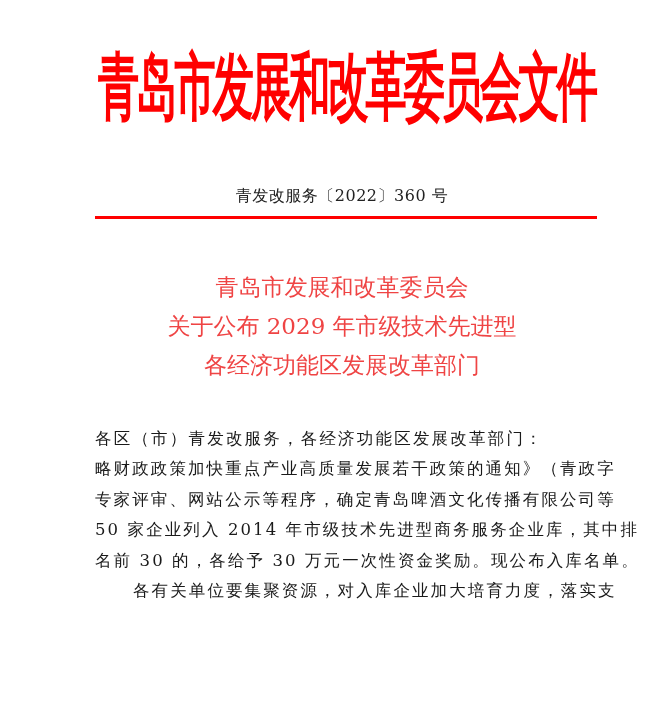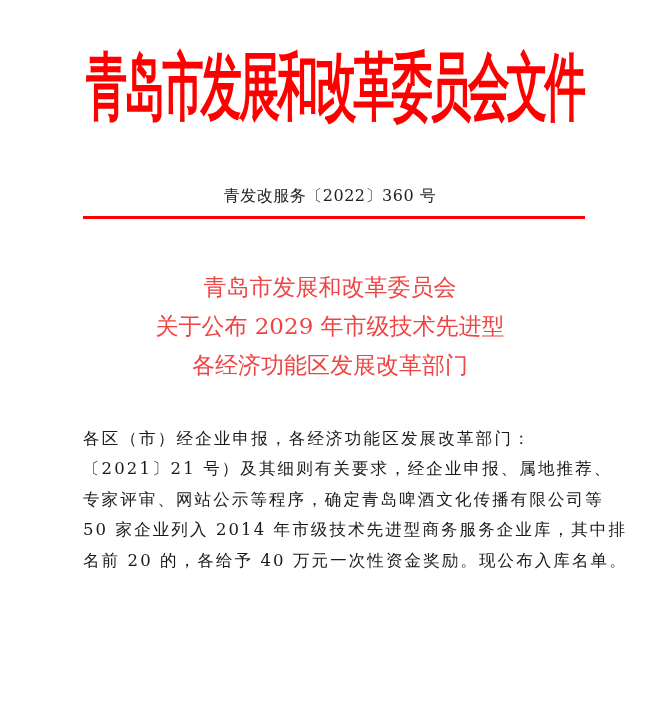--- a/index.html
+++ b/index.html
@@ -10,21 +10,21 @@
     body {
       width: 652px;
       height: 704px;
       position: relative;
       overflow: hidden;
       font-family: "DejaVu Serif", "Liberation Serif", serif;
       color: #1a1a1a;
     }
     .page {
       position: absolute;
-      left: 4px; top: 0;
+      left: 16px; top: 0;
       width: 540px;
       height: 704px;
       background: #ffffff;
     }
     .masthead {
       position: absolute;
       left: 78px;
       top: 44px;
       width: 504px;
       height: 86px;
@@ -110,24 +110,27 @@
 
   <div class="red-rule"></div>
 
   <div class="title-block">
     <div class="title-line">青岛市发展和改革委员会</div>
     <div class="title-line">关于公布 2029 年市级技术先进型</div>
     <div class="title-line">各经济功能区发展改革部门</div>
   </div>
 
   <div class="body-text">
-    <div class="salutation">各区（市）经企业申报，各经济功能区发展改革部门：</div>
+    <div class="salutation">各区（市）青发改服务，各经济功能区发展改革部门：</div>
 
     <div>
-      <div class="para-line">〔2021〕21 号）及其细则有关要求，经企业申报、属地推荐、</div>
+      <div class="para-line">略财政政策加快重点产业高质量发展若干政策的通知》（青政字</div>
       <div class="para-line">专家评审、网站公示等程序，确定青岛啤酒文化传播有限公司等</div>
       <div class="para-line">50 家企业列入 2014 年市级技术先进型商务服务企业库，其中排</div>
-      <div class="para-line">名前 20 的，各给予 40 万元一次性资金奖励。现公布入库名单。</div>
+      <div class="para-line">名前 30 的，各给予 30 万元一次性资金奖励。现公布入库名单。</div>
     </div>
 
+    <div>
+      <div class="para-line indent">各有关单位要集聚资源，对入库企业加大培育力度，落实支</div>
+    </div>
   </div>
 
 </div>
 
 </body></html>

